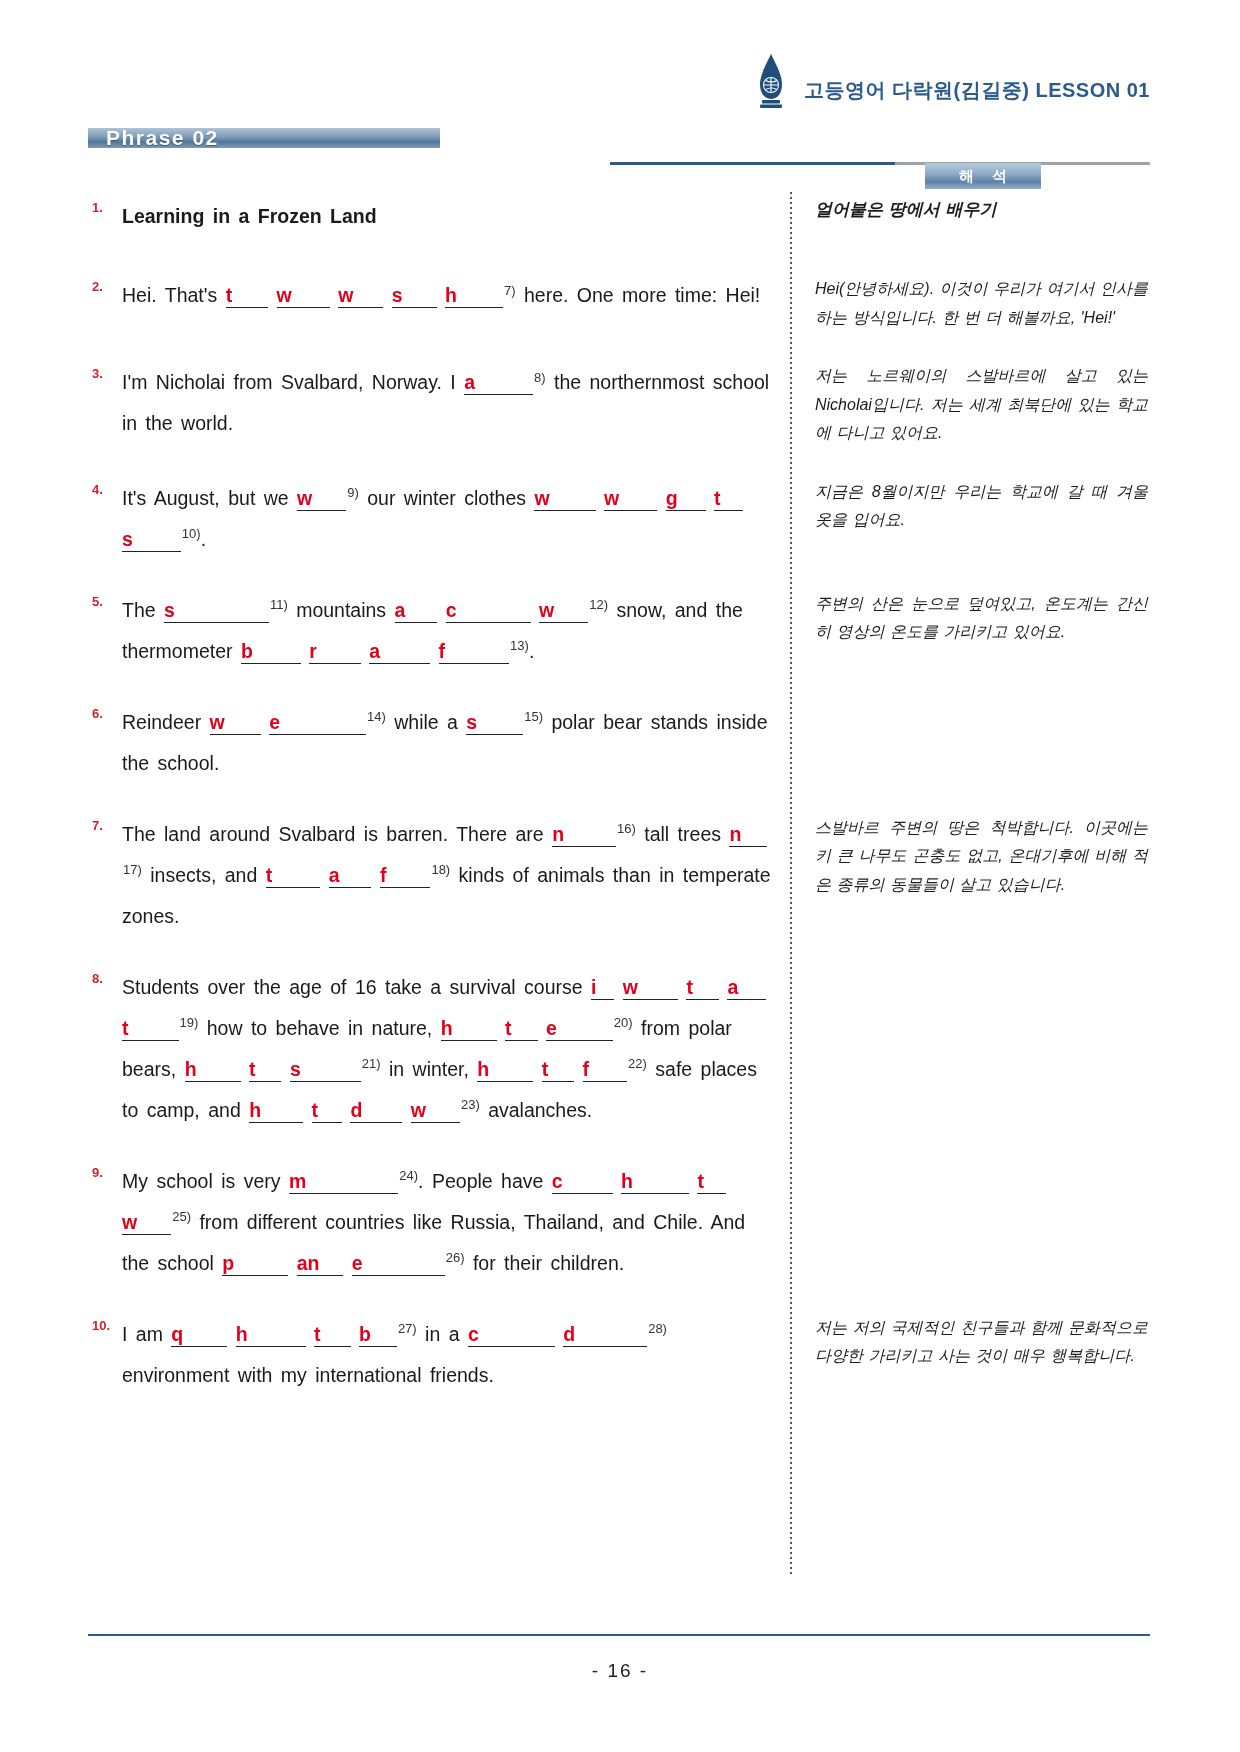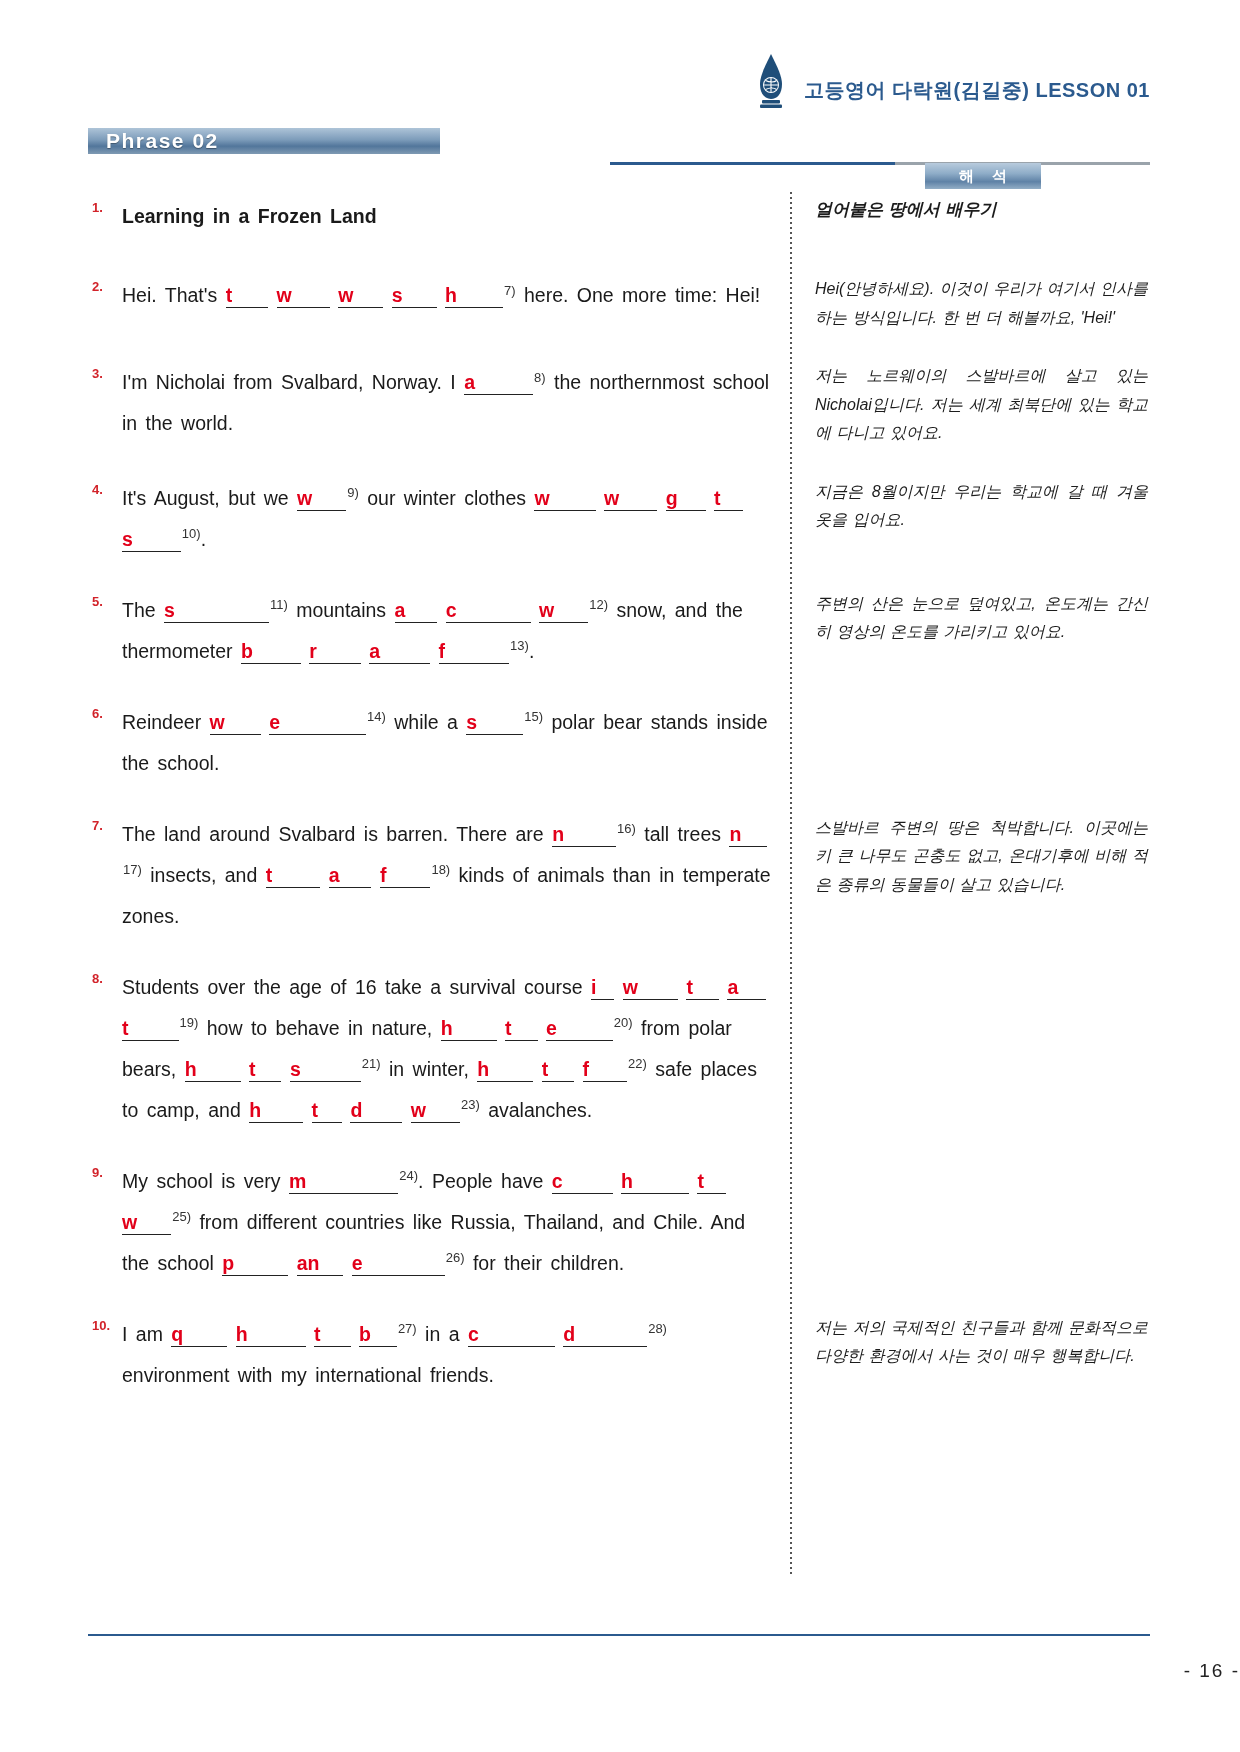--- a/index.html
+++ b/index.html
@@ -61,21 +61,21 @@
     height: 3px;
     background: #9aa3ab;
   }
 
   
   .phrase-bar {
     position: absolute;
     left: 88px;
     top: 128px;
     width: 352px;
-    height: 26px;
+    height: 20px;
     background: linear-gradient(to bottom, #aec4d8 0%, #7d9cba 45%, #52769b 70%, #7f9ab3 100%);
     display: flex;
     align-items: center;
     padding-left: 18px;
   }
   .phrase-bar-text {
     color: #ffffff;
     font-size: 21px;
     font-weight: bold;
     letter-spacing: 1.5px;
@@ -201,21 +201,21 @@
     right: 90px;
     bottom: 116px;
     height: 2px;
     background: #2b5a8e;
   }
   .footer-page {
     position: absolute;
     left: 0;
     right: 0;
     bottom: 70px;
-    text-align: right;
+    text-align: center;
     font-size: 19px;
     color: #222;
     letter-spacing: 2px;
   }
 </style>
 </head>
 <body>
 
 <div class="header">
   <div class="header-inner">
@@ -315,19 +315,19 @@
         <div class="num">9.</div>
         <div class="en-text">My school is very <span class="bl">m<i style="width: 92px;">&nbsp;</i></span><sup class="fn">24)</sup>. People have <span class="bl">c<i style="width: 50px;">&nbsp;</i></span> <span class="bl">h<i style="width: 56px;">&nbsp;</i></span> <span class="bl">t<i style="width: 22px;">&nbsp;</i></span> <span class="bl">w<i style="width: 34px;">&nbsp;</i></span><sup class="fn">25)</sup> from different countries like Russia, Thailand, and Chile. And the school <span class="bl">p<i style="width: 54px;">&nbsp;</i></span> <span class="bl">an<i style="width: 24px;">&nbsp;</i></span> <span class="bl">e<i style="width: 82px;">&nbsp;</i></span><sup class="fn">26)</sup> for their children.</div>
       </div>
     </div>
     <div class="row" style="margin-bottom: 30px;">
       <div class="col-en">
         <div class="num">10.</div>
         <div class="en-text">I am <span class="bl">q<i style="width: 44px;">&nbsp;</i></span> <span class="bl">h<i style="width: 58px;">&nbsp;</i></span> <span class="bl">t<i style="width: 30px;">&nbsp;</i></span> <span class="bl">b<i style="width: 26px;">&nbsp;</i></span><sup class="fn">27)</sup> in a <span class="bl">c<i style="width: 76px;">&nbsp;</i></span> <span class="bl">d<i style="width: 72px;">&nbsp;</i></span><sup class="fn">28)</sup> environment with my international friends.</div>
       </div>
       <div class="col-ko">
-        <div class="ko-text">저는 저의 국제적인 친구들과 함께 문화적으로 다양한 환경에서 사는 것이 매우 행복합니다.</div>
+        <div class="ko-text">저는 저의 국제적인 친구들과 함께 문화적으로 다양한 가리키고 사는 것이 매우 행복합니다.</div>
       </div>
     </div>
   </div>
 
 <div class="footer-rule"></div>
 <div class="footer-page">- 16 -</div>
 
 </body></html>

